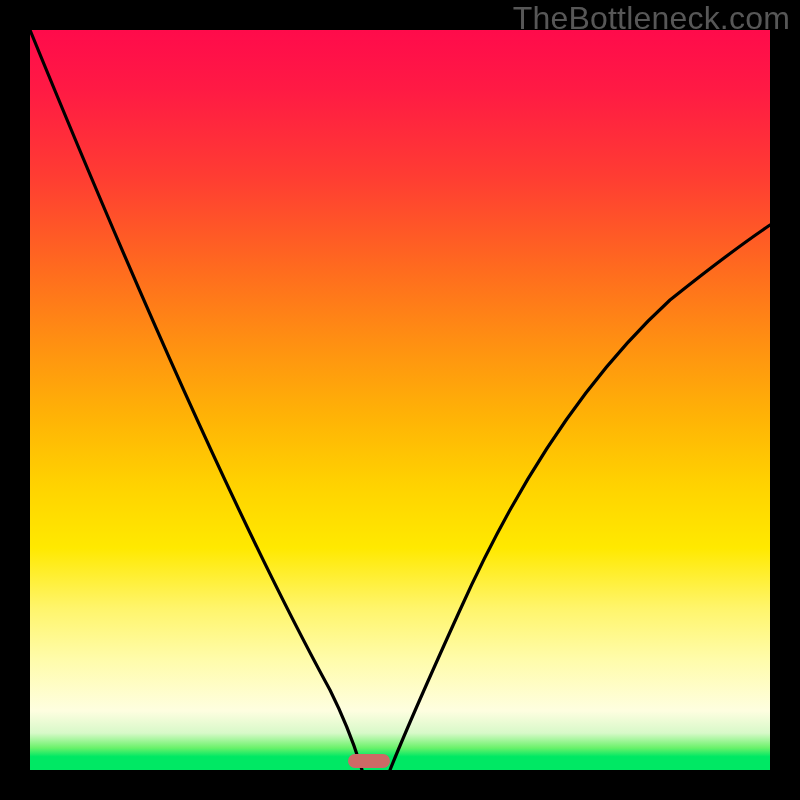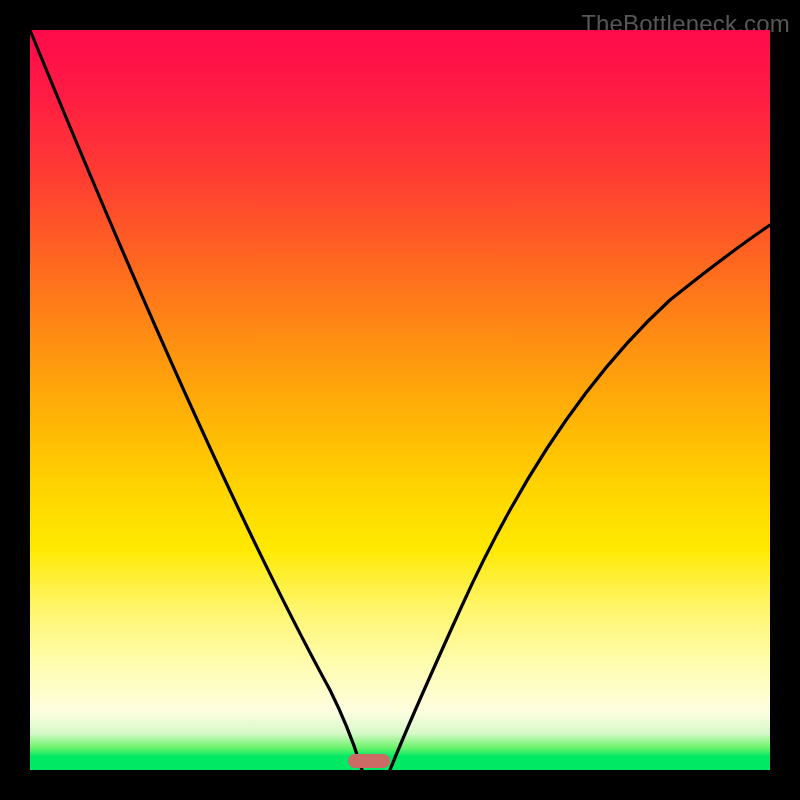--- a/index.html
+++ b/index.html
@@ -38,24 +38,24 @@
       #fffcaa 85%,
       #fefee0 92%,
       #d8f9c9 95%,
       #6bf26b 97%,
       #00e864 98.2%,
       #00e864 100%
     );
   }
   .watermark {
     position: absolute;
-    top: 10px;
+    top: 0;
     right: 10px;
     color: #575757;
-    font-size: 24px;
+    font-size: 32px;
     font-weight: 500;
     letter-spacing: 0.2px;
     user-select: none;
   }
   svg.curves {
     position: absolute;
     left: 0;
     top: 0;
     width: 740px;
     height: 740px;

